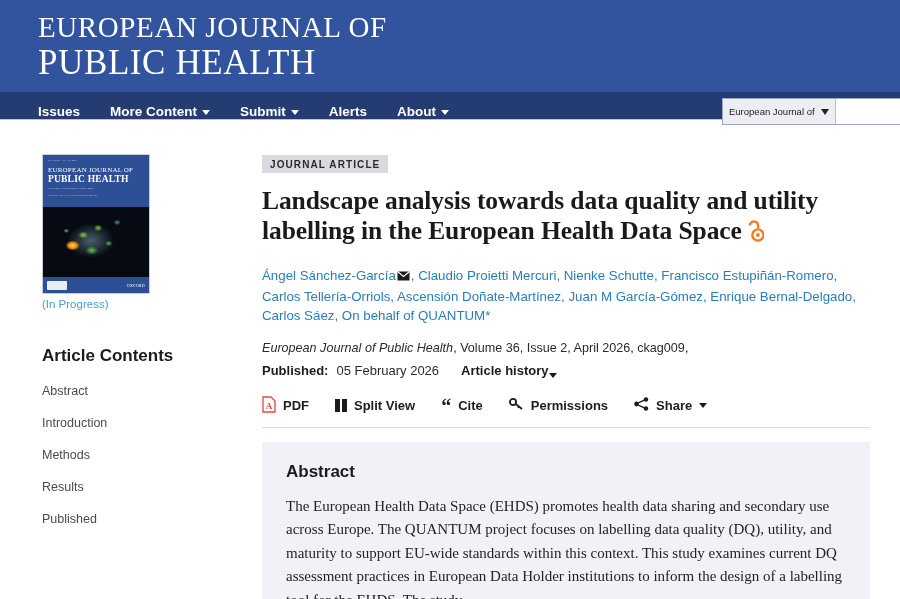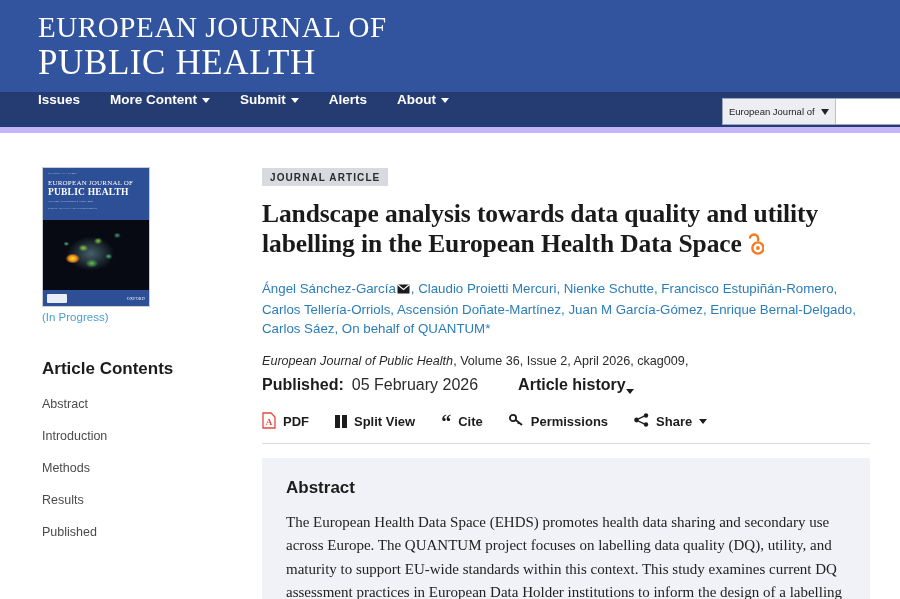--- a/index.html
+++ b/index.html
@@ -32,25 +32,25 @@
     font-family: "Liberation Serif", serif;
     color: #ffffff;
     font-size: 35px;
     letter-spacing: 0.6px;
     line-height: 38px;
     white-space: nowrap;
   }
 
   
   .navbar {
-    height: 41px;
+    height: 28px;
     background: #253c72;
-    border-bottom: 6px solid #c4b5fd;
-    display: flex;
-    align-items: flex-start;
+    border-bottom: 1px solid #c4b5fd;
+    display: flex;
+    align-items: flex-end;
     padding-left: 38px;
     position: relative;
   }
   .nav-item {
     color: #ffffff;
     font-size: 13.5px;
     font-weight: bold;
     margin-right: 30px;
     white-space: nowrap;
     display: flex;
@@ -273,28 +273,28 @@
     font-size: 12.6px;
     line-height: 19px;
     cursor: pointer;
     display: block;
   }
   .published-row {
     margin-top: 5px;
     display: flex;
     align-items: center;
     gap: 8px;
-    font-size: 16px;
+    font-size: 13px;
   }
   .published-label { font-weight: bold; color: #1c1c1c; }
   .published-date { color: #2b2b2b; text-align: center; }
   .article-history {
     font-weight: bold;
     color: #1c1c1c;
-    margin-left: 32px;
+    margin-left: 14px;
     display: flex;
     align-items: flex-end;
     cursor: pointer;
   }
   .caret-sm {
     display: inline-block;
     width: 0; height: 0;
     border-left: 4px solid transparent;
     border-right: 4px solid transparent;
     border-top: 5px solid #1c1c1c;

